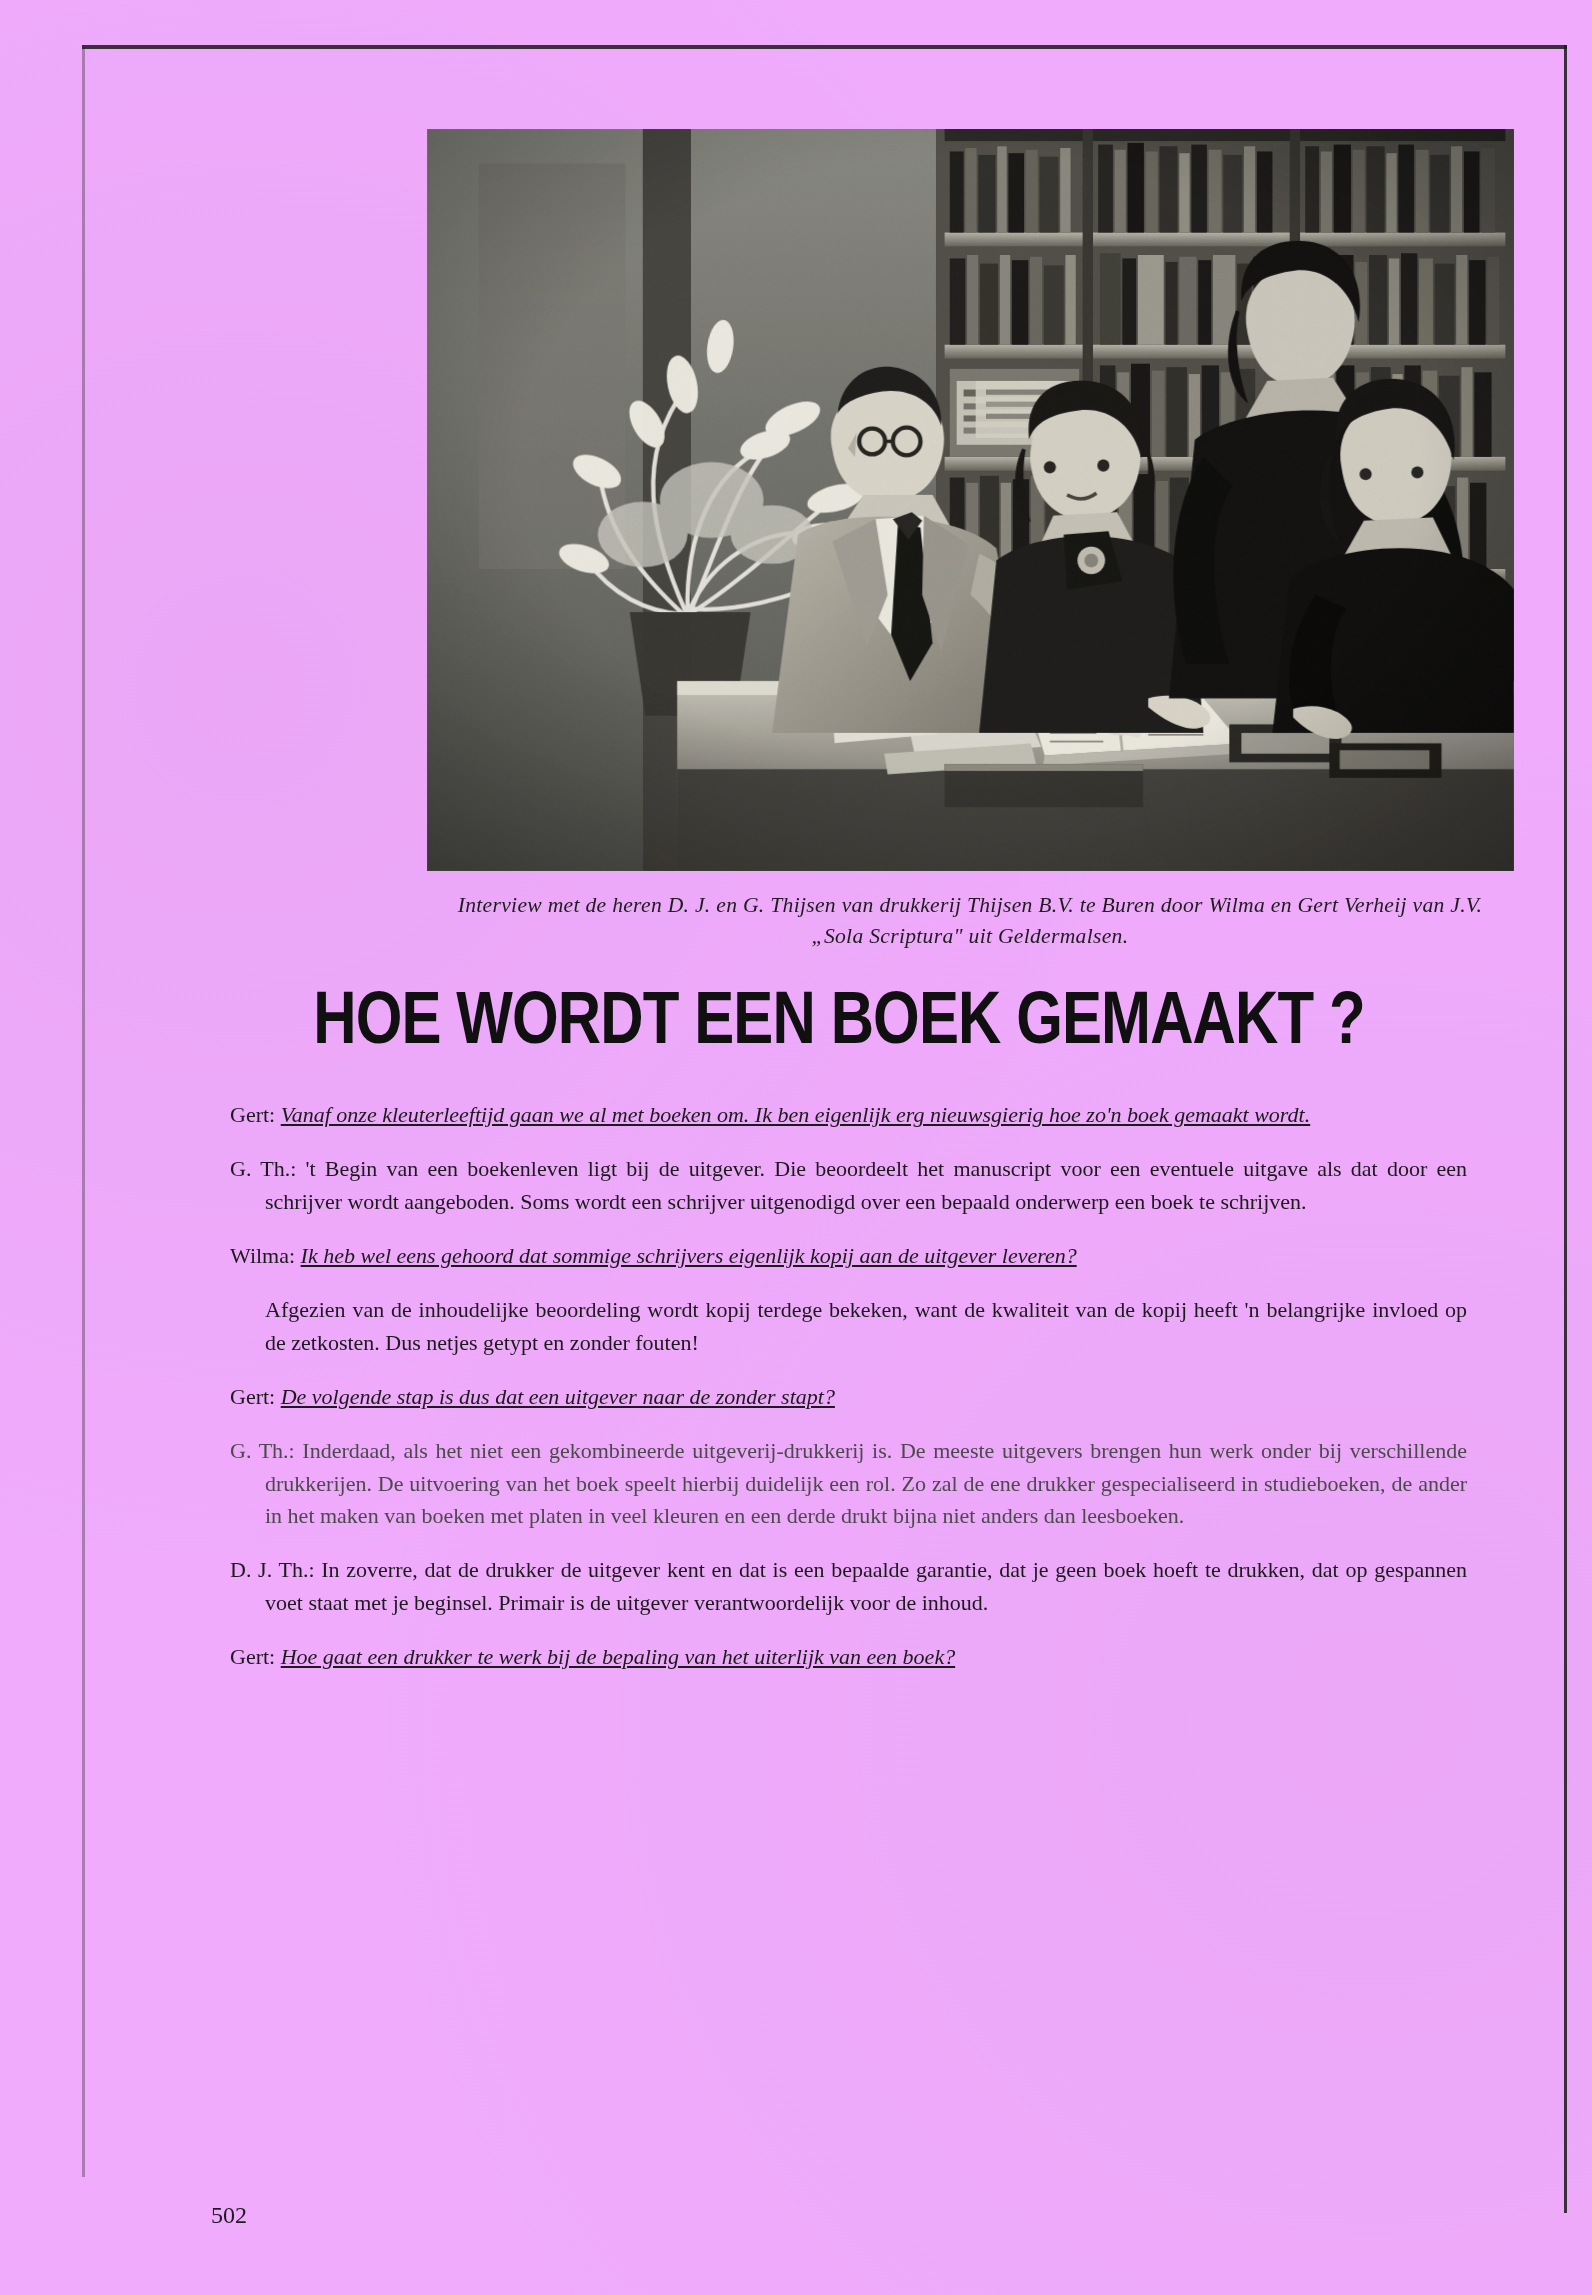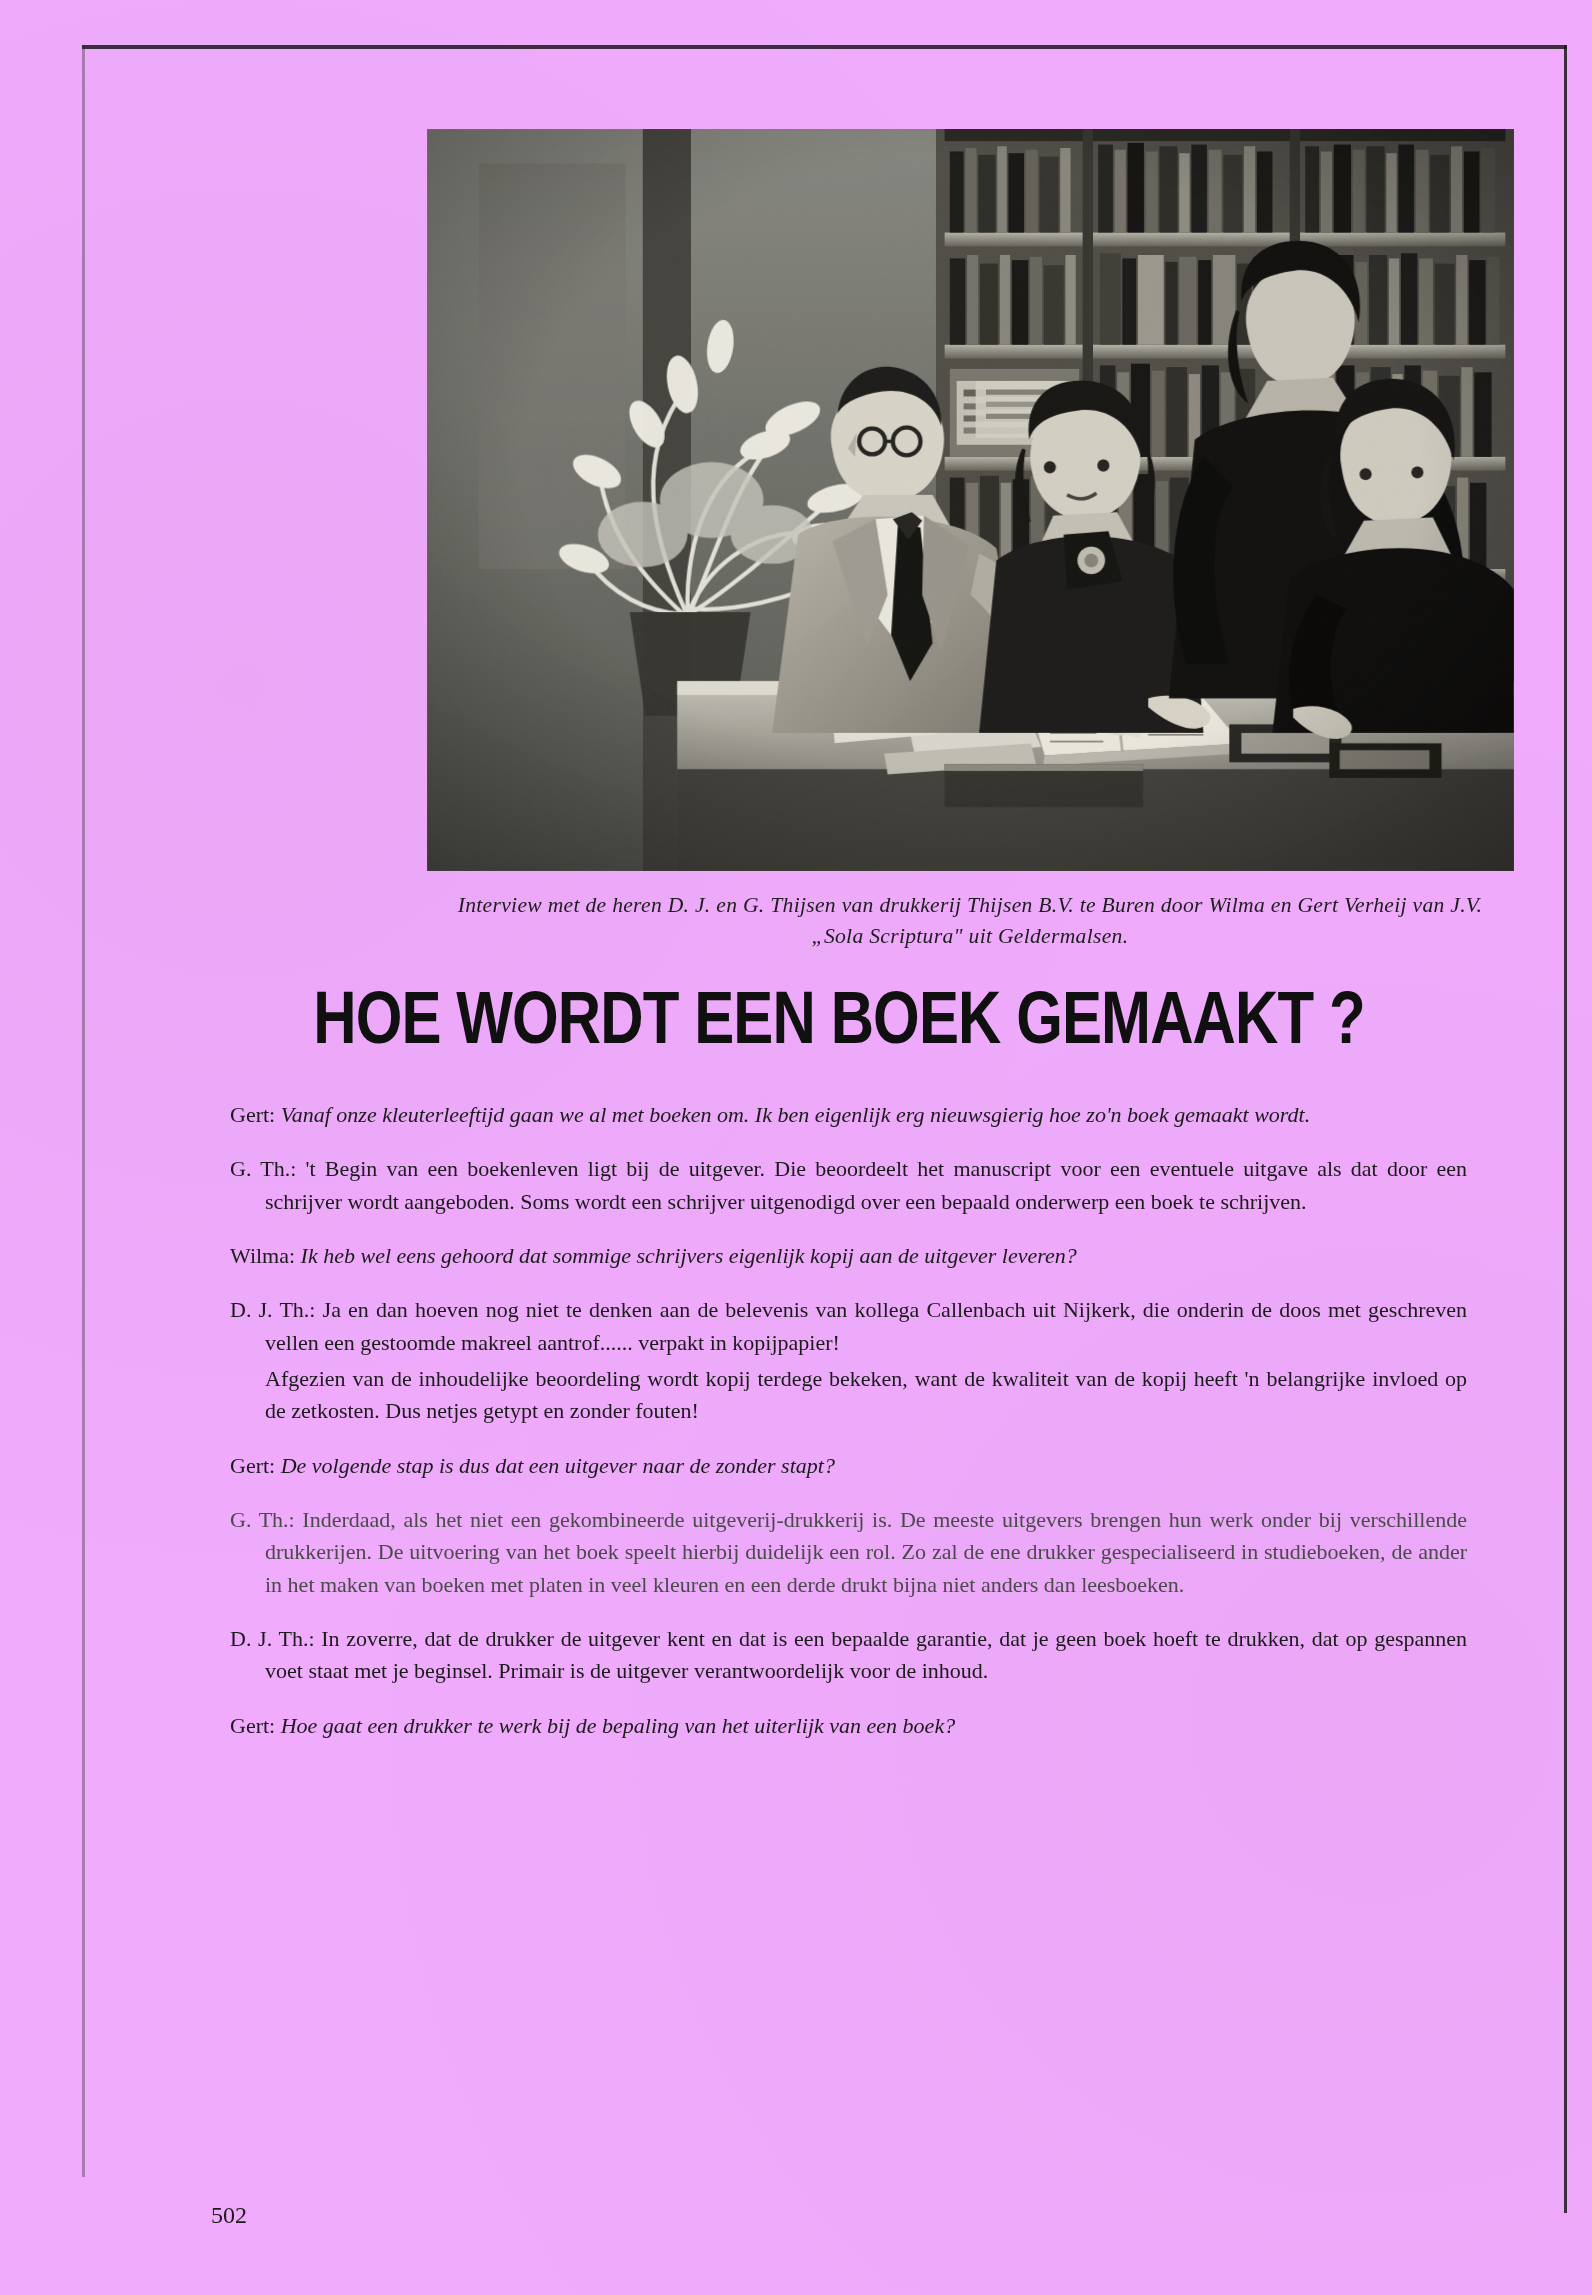--- a/index.html
+++ b/index.html
@@ -101,21 +101,21 @@
     color: #1b1b1b;
     text-align: justify;
   }
   .para {
     margin: 0 0 21.6px 0;
     padding-left: 54px;
     text-indent: -54px;
   }
   .para.tight { margin-bottom: 3.5px; }
   .para .speaker { white-space: nowrap; margin-left: 19px; }
-  .italic { font-style: italic; }
+  .italic { font-style: italic; text-decoration: underline; }
   .faded { color: #4a4a4a; }
 
   .pageno {
     position: absolute;
     left: 211px;
     top: 2202px;
     font-size: 24px;
     color: #1b1b1b;
     font-family: Liberation Serif, serif;
   }
@@ -474,24 +474,20 @@
       <p class="para">
         <span class="speaker">G. Th.:</span>
         <span>'t Begin van een boekenleven ligt bij de uitgever. Die beoordeelt het manuscript voor een eventuele uitgave als dat door een schrijver wordt aangeboden. Soms wordt een schrijver uitgenodigd over een bepaald onderwerp een boek te schrijven.</span>
       </p>
 
       <p class="para">
         <span class="speaker">Wilma:</span>
         <span class="italic">Ik heb wel eens gehoord dat sommige schrijvers eigenlijk kopij aan de uitgever leveren?</span>
       </p>
 
-      <p class="para tight">
-        <span class="speaker">D. J. Th.:</span>
-        <span>Ja en dan hoeven nog niet te denken aan de belevenis van kollega Callenbach uit Nijkerk, die onderin de doos met geschreven vellen een gestoomde makreel aantrof...... verpakt in kopijpapier!</span>
-      </p>
 
       <p class="para" style="padding-left:54px;text-indent:0;">
         <span>Afgezien van de inhoudelijke beoordeling wordt kopij terdege bekeken, want de kwaliteit van de kopij heeft 'n belangrijke invloed op de zetkosten. Dus netjes getypt en zonder fouten!</span>
       </p>
 
       <p class="para">
         <span class="speaker">Gert:</span>
         <span class="italic">De volgende stap is dus dat een uitgever naar de zonder stapt?</span>
       </p>
 

